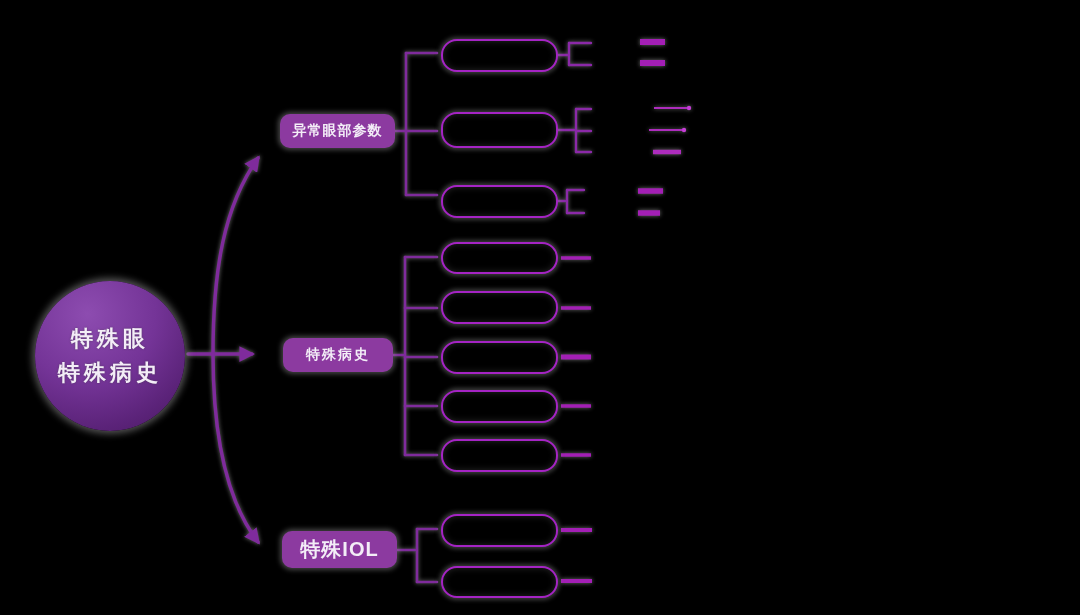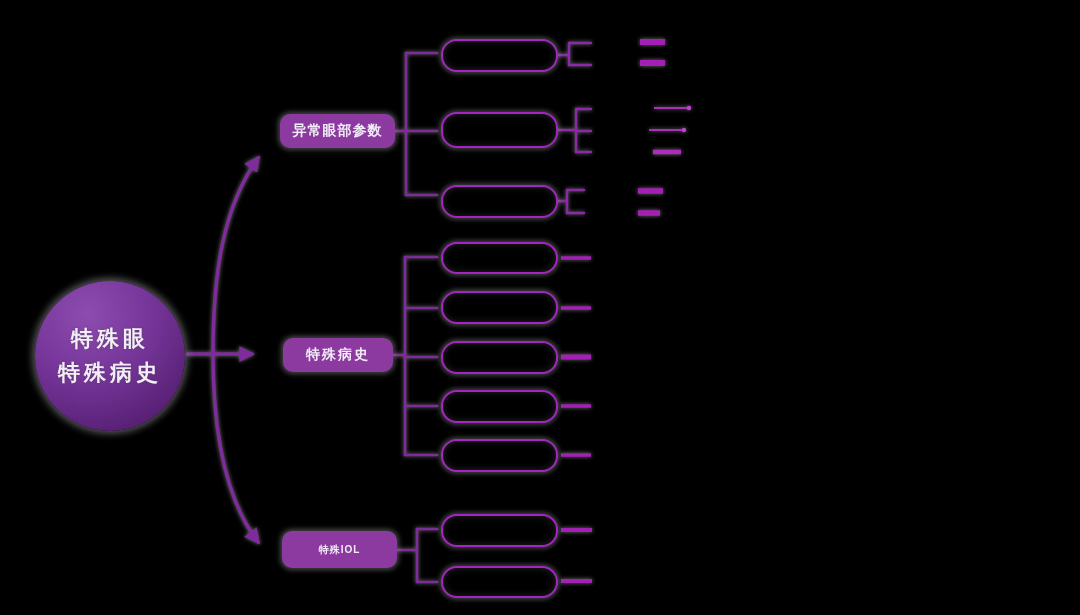--- a/index.html
+++ b/index.html
@@ -28,21 +28,21 @@
     position:absolute;
     background:#8c3aa0;
     border-radius:10px;
     box-shadow:0 0 5px 2px rgba(140,140,140,0.5);
     color:#f3edf7;font-weight:bold;
     display:flex;align-items:center;justify-content:center;
     letter-spacing:2px;
   }
   .b1{left:280px;top:114px;width:115px;height:34px;font-size:14px;letter-spacing:1px;}
   .b2{left:283px;top:338px;width:110px;height:34px;font-size:14px;}
-  .b3{left:282px;top:531px;width:115px;height:37px;font-size:10px;letter-spacing:1px;}
+  .b3{left:282px;top:531px;width:115px;height:37px;font-size:20px;letter-spacing:1px;}
   
   .tbox{
     position:absolute;
     border:2.5px solid #a524c4;
     border-radius:16px;
     background:#000;
     box-shadow:0 0 4px 2px rgba(135,135,135,0.45), inset 0 0 7px rgba(130,130,130,0.30);
     box-sizing:border-box;
   }
 </style>

